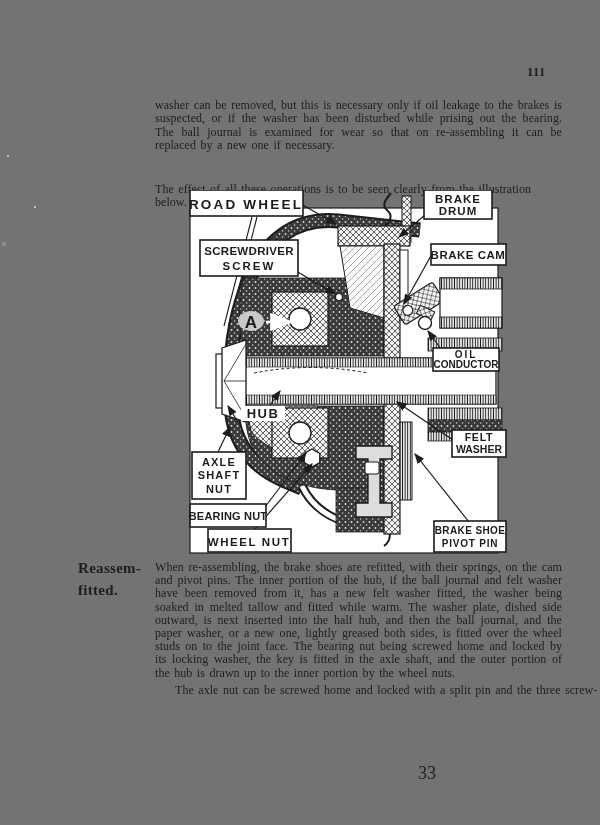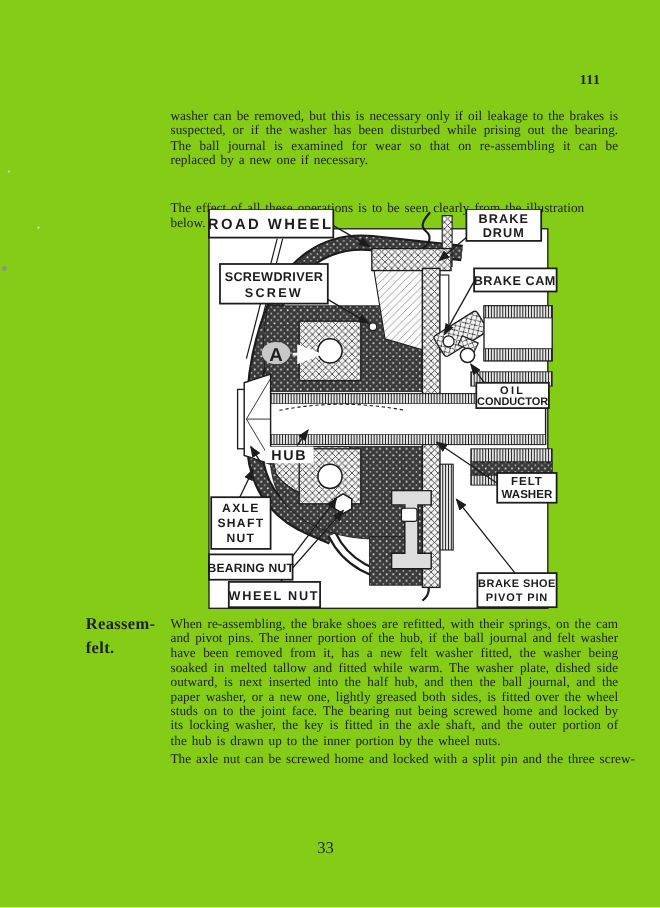--- a/index.html
+++ b/index.html
@@ -1,28 +1,28 @@
 <!DOCTYPE html>
 <html><head>
 <meta charset="utf-8">
 <style>
   html,body{margin:0;padding:0;background:#ffffff;}
-  #page{position:relative;width:600px;height:825px;background:#84cc16;overflow:hidden;
+  #page{position:relative;width:600px;height:825px;background:#737373;overflow:hidden;
         font-family:"Liberation Serif",serif;color:#1e1e1e;}
   .folio-top{position:absolute;top:65px;left:527px;font-size:12.5px;font-weight:bold;letter-spacing:.5px;}
   .para{position:absolute;left:155px;width:407px;font-size:12px;line-height:13.4px;
         text-align:justify;letter-spacing:.05px;word-spacing:1.4px;}
   #p1{top:99px;}
   #p2{top:158px;text-align:left;margin-top:25px;}
   #p3{top:561px;line-height:13.2px;}
   #p4{top:684px;text-align:left;}
-  #p4 div{white-space:nowrap;}
+  #p4 div{white-space:nowrap;margin-left:20px;}
   .side-heading{position:absolute;left:78px;top:558px;font-size:15px;font-weight:bold;
         line-height:21.5px;letter-spacing:.3px;}
-  .folio-bottom{position:absolute;top:763px;left:156px;width:280px;text-align:center;font-size:15px;}
+  .folio-bottom{position:absolute;top:763px;left:156px;width:280px;text-align:right;font-size:18px;}
   #diagram{position:absolute;left:188px;top:190px;width:320px;height:365px;}
   .b{font-family:"Liberation Sans",sans-serif;font-weight:700;fill:#1c1c1c;}
   .speck{position:absolute;background:#b9b9b9;border-radius:1px;}
   #sp1{left:7px;top:155px;width:2px;height:2px;background:#d6d6d6;}
   #sp2{left:2px;top:242px;width:4px;height:4px;background:#8e8e8e;}
   #sp3{left:34px;top:206px;width:2px;height:2px;background:#dcdcdc;}
 </style>
 </head>
 <body>
 
@@ -32,21 +32,21 @@
   <div class="speck" id="sp2"></div>
   <div class="speck" id="sp3"></div>
 
   <div class="folio-top">111</div>
 
   <div class="para" id="p1">washer can be removed, but this is necessary only if oil leakage to the brakes is suspected, or if the washer has been disturbed while prising out the bearing.  The ball journal is examined for wear so that on re-assembling it can be replaced by a new one if necessary.</div>
   <div class="para" id="p2">The effect of all these operations is to be seen clearly from the illustration below.</div>
 
   <div class="side-heading">
     <div>Reassem-</div>
-    <div>felt.</div>
+    <div>fitted.</div>
   </div>
 
   <div class="para" id="p3">When re-assembling, the brake shoes are refitted, with their springs, on the cam and pivot pins.  The inner portion of the hub, if the ball journal and felt washer have been removed from it, has a new felt washer fitted, the washer being soaked in melted tallow and fitted while warm.  The washer plate, dished side outward, is next inserted into the half hub, and then the ball journal, and the paper washer, or a new one, lightly greased both sides, is fitted over the wheel studs on to the joint face.  The bearing nut being screwed home and locked by its locking washer, the key is fitted in the axle shaft, and the outer portion of the hub is drawn up to the inner portion by the wheel nuts.</div>
 
   <div class="para" id="p4">
     <div>The axle nut can be screwed home and locked with a split pin and the three screw-</div>
   </div>
 
   <div class="folio-bottom">33</div>
 

